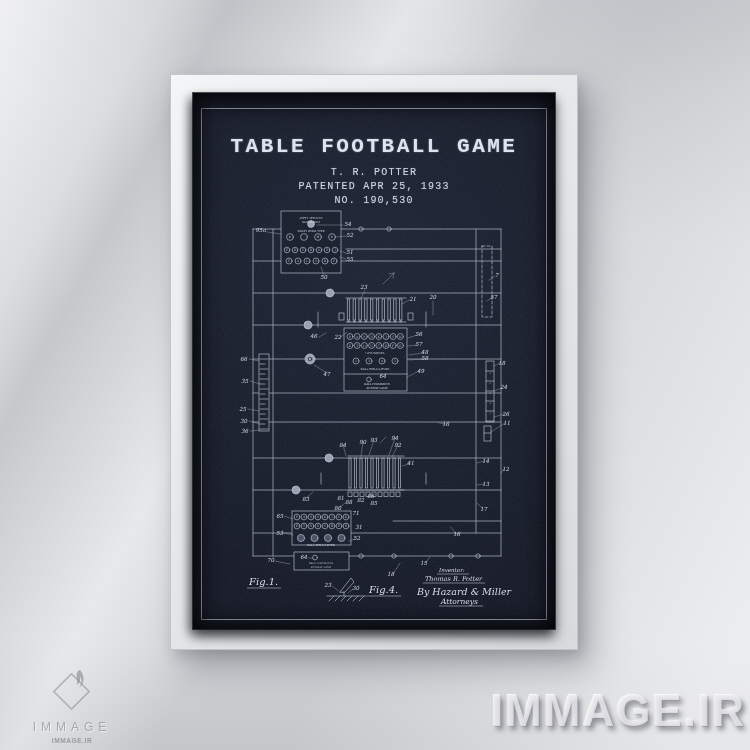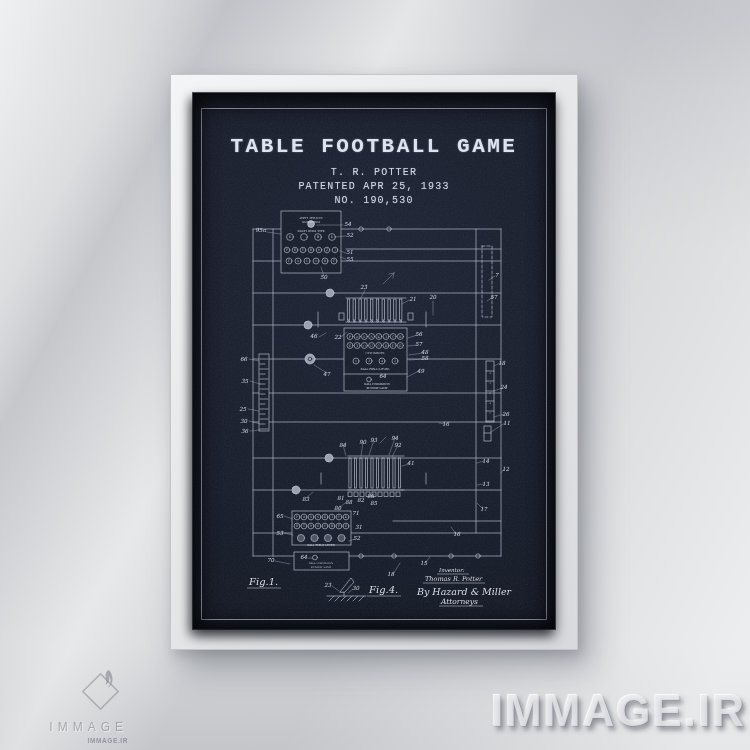--- a/index.html
+++ b/index.html
@@ -44,21 +44,21 @@
     color:#ccd3e2;text-shadow:0 0 1px rgba(214,222,240,.4);}
   .title-sub.first{margin-top:9px;}
   #fig{position:absolute;inset:0;width:100%;height:100%;}
   
   .watermark{
     position:absolute;right:4px;bottom:14px;
     font-size:44px;font-weight:bold;letter-spacing:2px;
     color:rgba(232,233,236,.80);
     text-shadow:3px 4px 5px rgba(122,125,133,.85), -1px -1px 1px rgba(255,255,255,.95), 1px 1px 0 rgba(165,168,175,.55);
   }
-  .logo{position:absolute;left:16px;bottom:6px;width:112px;text-align:right;opacity:.85;}
+  .logo{position:absolute;left:16px;bottom:6px;width:112px;text-align:center;opacity:.85;}
   .logo-name{font-size:12px;letter-spacing:5px;color:rgba(125,128,136,.68);margin-top:1px;
     text-shadow:1px 1px 1px rgba(255,255,255,.7);}
   .logo-sub{font-size:6.5px;font-weight:bold;letter-spacing:.6px;color:rgba(112,115,123,.72);margin-top:3px;}
 </style>
 </head>
 <body>
 
 <div class="wall-light"></div>
 
 <div class="frame">

